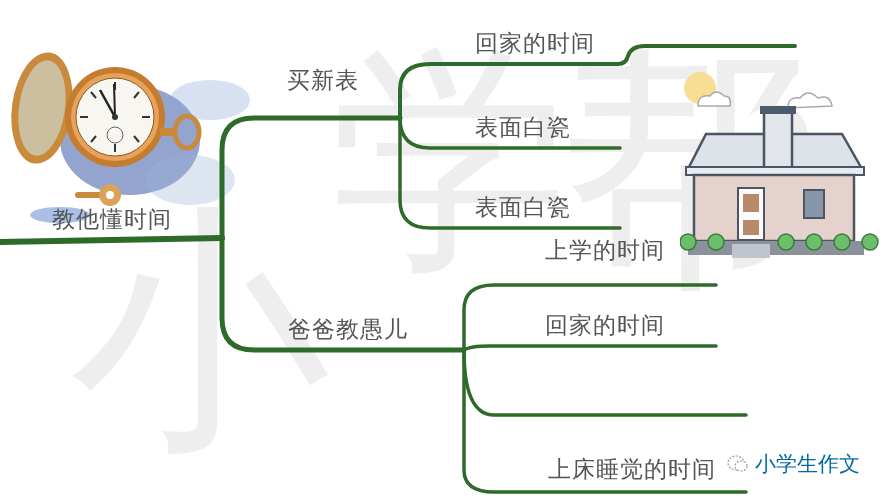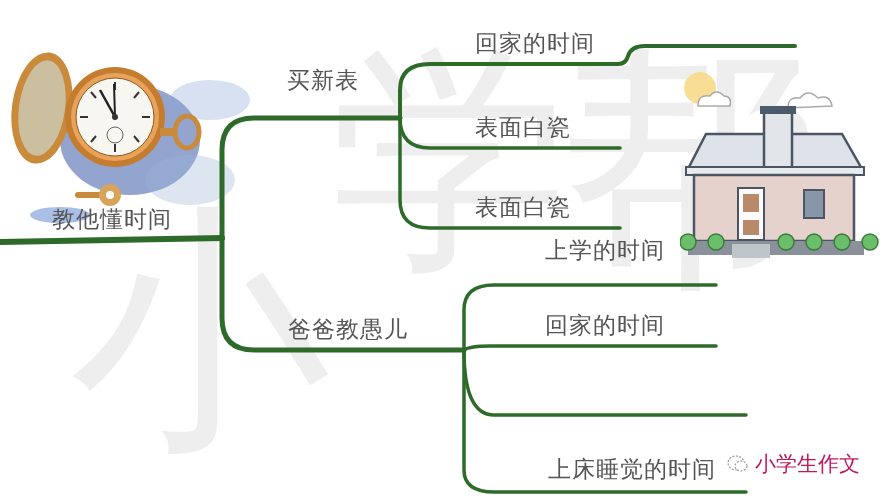--- a/index.html
+++ b/index.html
@@ -4,21 +4,21 @@
 <style>
   html, body { margin:0; padding:0; }
   body { width:892px; height:502px; background:#ffffff; position:relative; overflow:hidden;
          font-family:"DejaVu Sans", "Liberation Sans", sans-serif; }
   .stage { position:absolute; left:0; top:0; width:892px; height:502px; }
   .watermark { position:absolute; font-family:"DejaVu Serif", serif; color:#eeeeee;
                font-size:260px; line-height:1; pointer-events:none; user-select:none; }
   .lbl { position:absolute; color:#555555; font-size:23px; letter-spacing:1px; white-space:nowrap; line-height:1; }
   svg.lines { position:absolute; left:0; top:0; }
   .brand { position:absolute; left:727px; top:450px; display:flex; align-items:center; gap:6px;
-           color:#be185d; font-size:21px; }
+           color:#0369a1; font-size:21px; }
   .brand .chat { width:22px; height:20px; }
 </style>
 </head>
 <body>
 
 <div class="stage">
 
   <div class="watermark" style="left:70px; top:200px;">小</div>
   <div class="watermark" style="left:330px; top:40px; font-size:240px;">学</div>
   <div class="watermark" style="left:560px; top:40px; font-size:260px;">帮</div>

